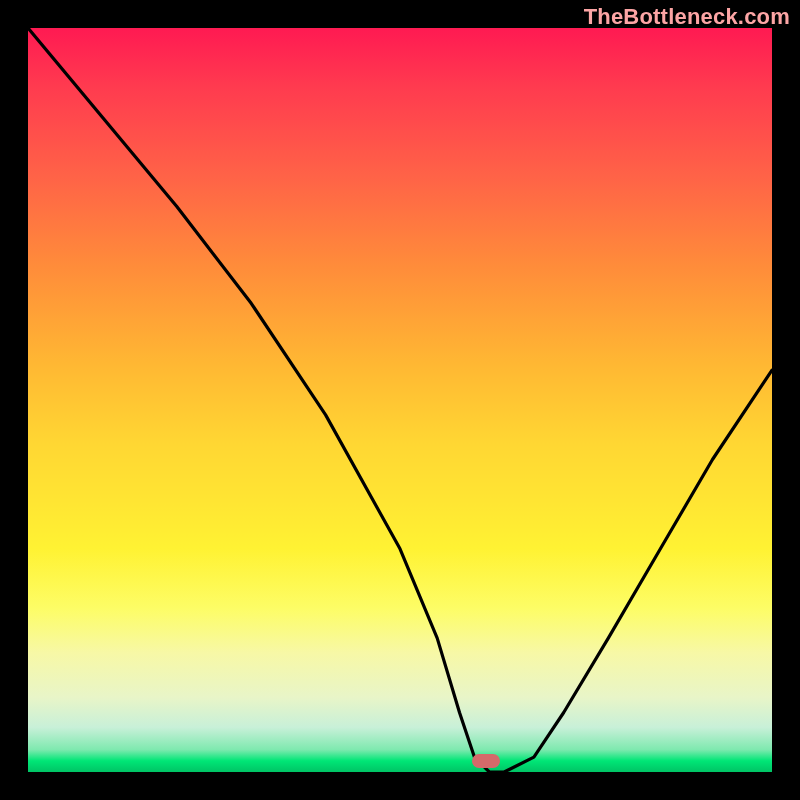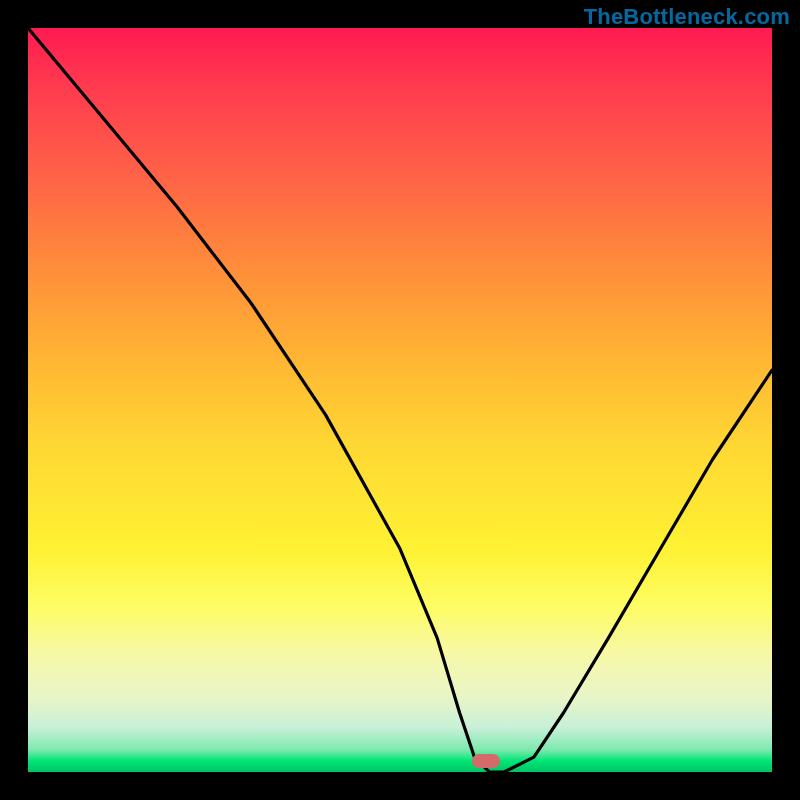--- a/index.html
+++ b/index.html
@@ -58,21 +58,21 @@
     position: absolute;
     width: 28px;
     height: 14px;
     background: #d46a6a;
     border-radius: 7px;
   }
   .watermark {
     position: absolute;
     top: 4px;
     right: 10px;
-    color: #0369a1;
+    color: #fca5a5;
     font-size: 22px;
     font-weight: 600;
     letter-spacing: 0.2px;
   }
 </style>
 </head>
 <body>
 
 <div class="chart-frame"></div>
 

